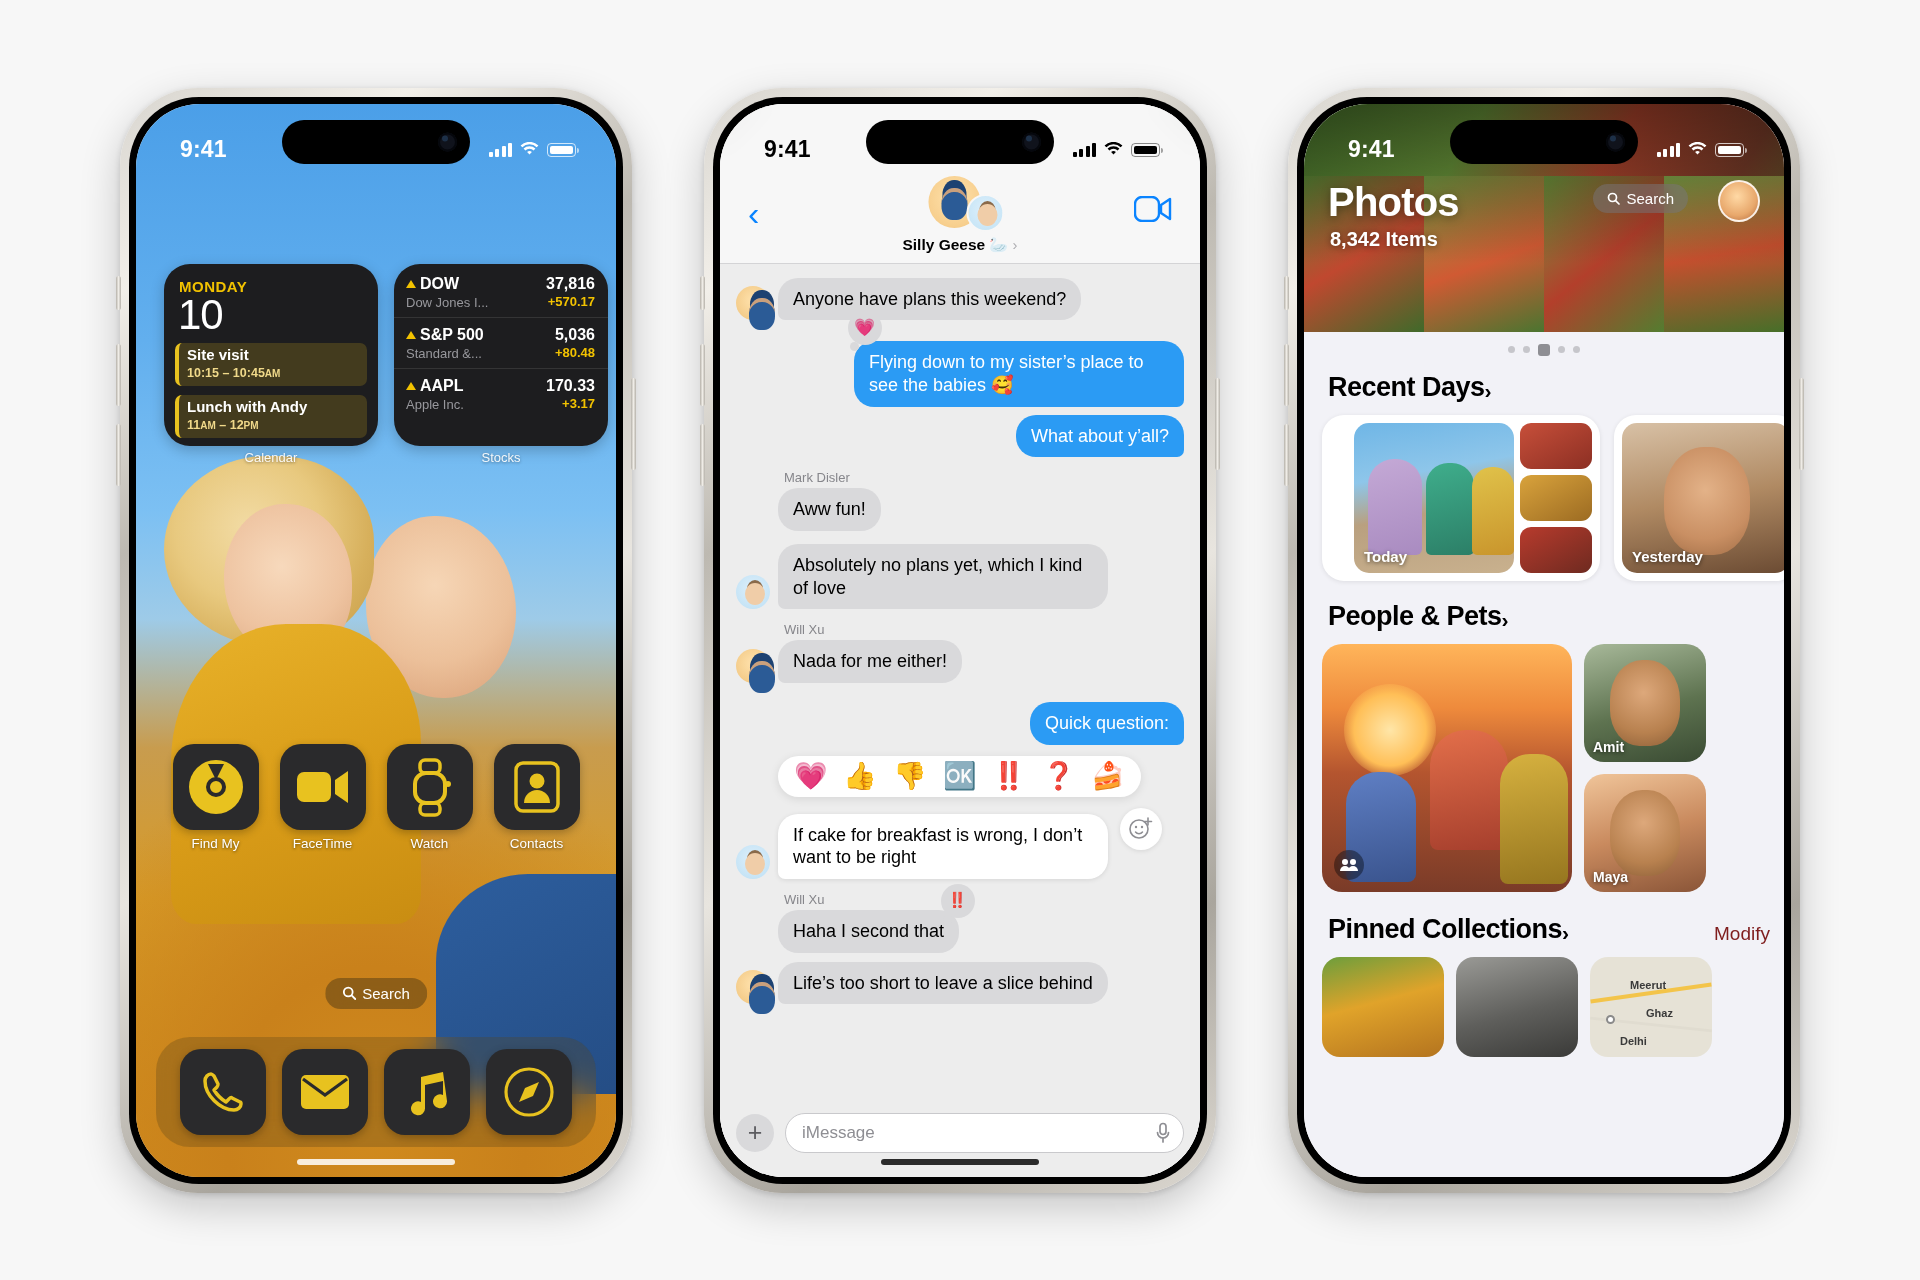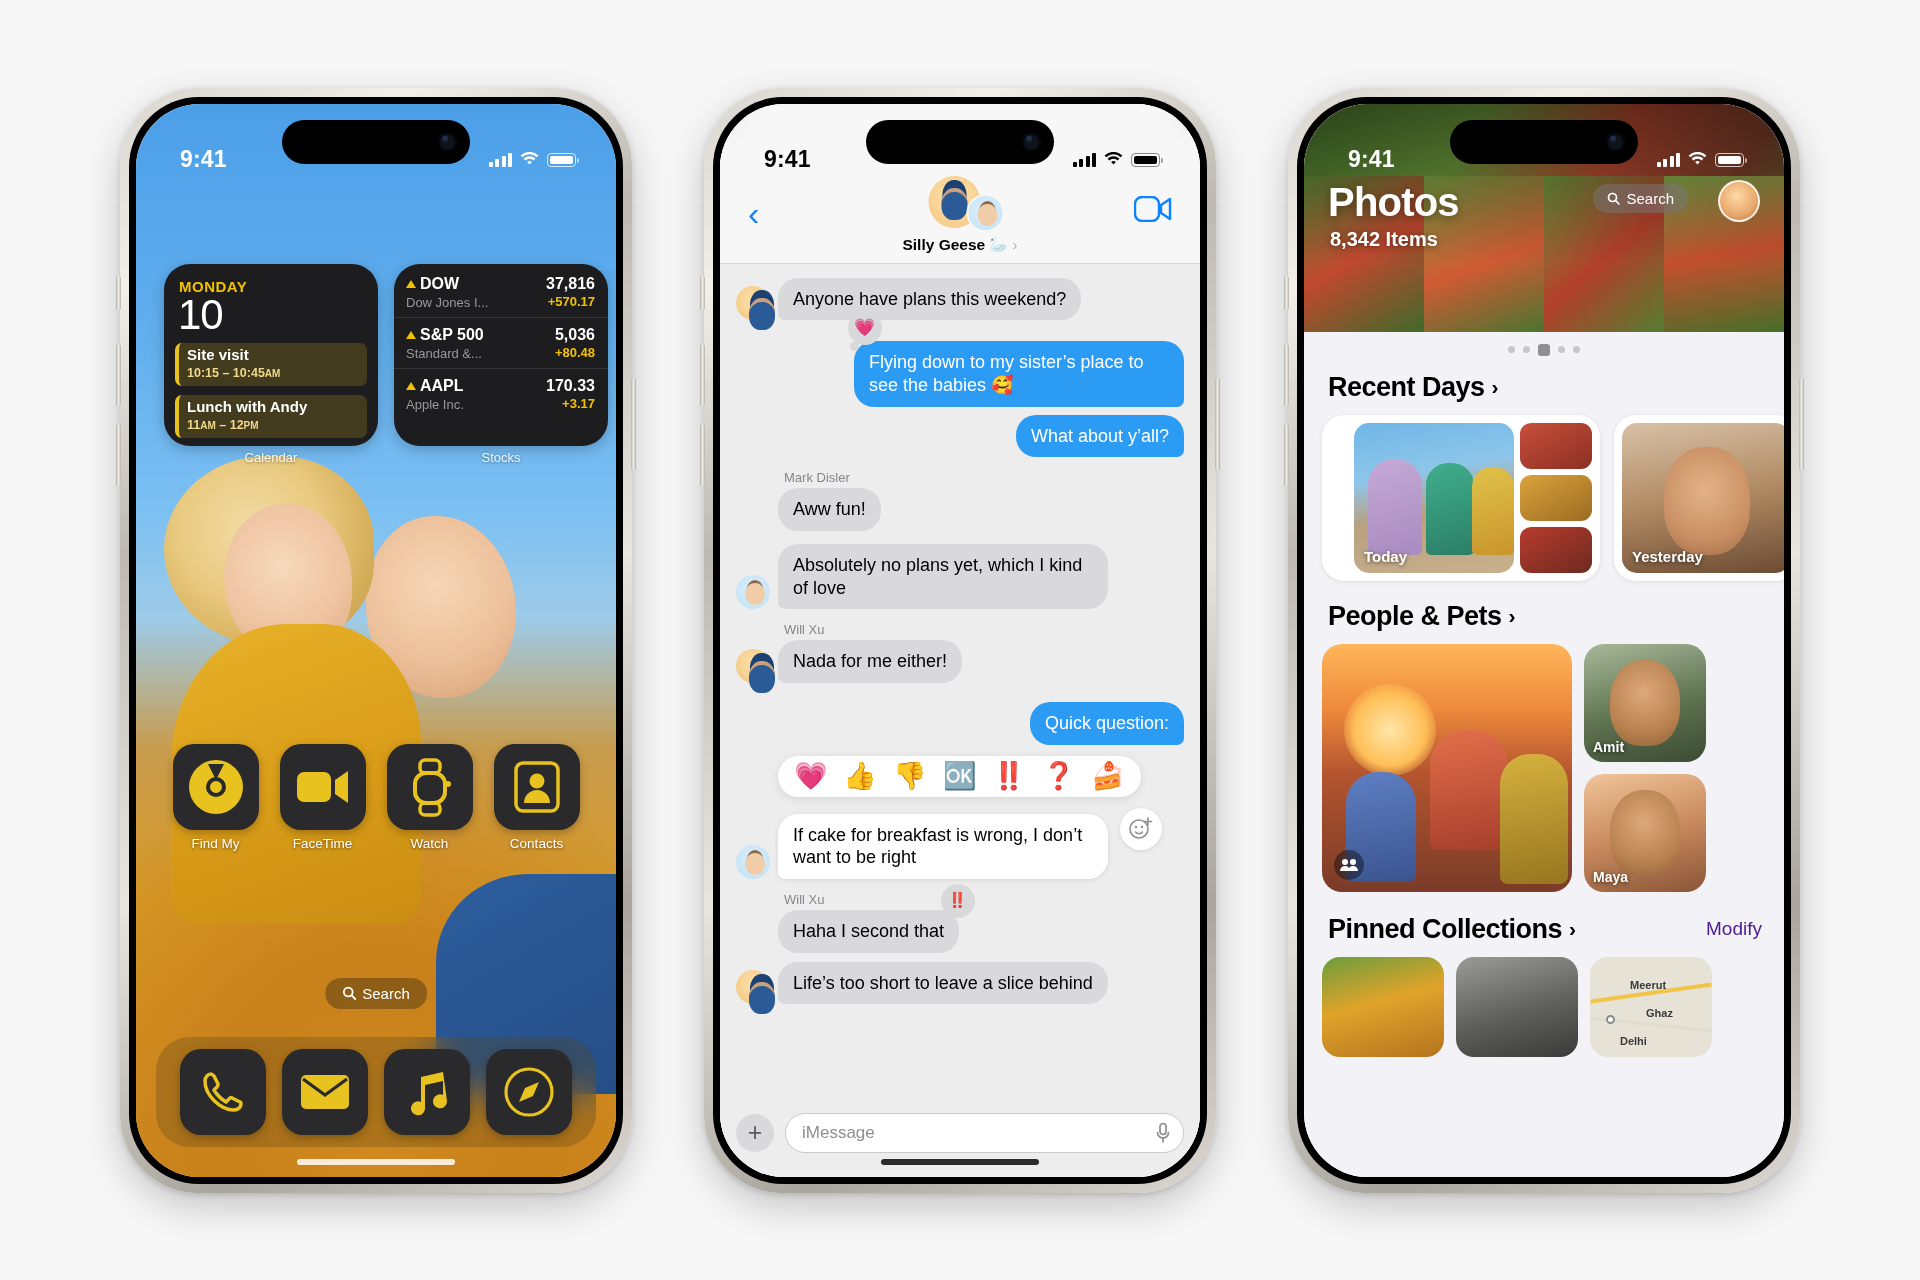--- a/index.html
+++ b/index.html
@@ -35,21 +35,21 @@
   }
   
   .btn-side { position: absolute; background: linear-gradient(90deg,#b5b1a9,#efece6,#b5b1a9); border-radius: 3px; }
   .btn-left-1 { left:-4px; top:188px; width:5px; height:34px; }
   .btn-left-2 { left:-4px; top:256px; width:5px; height:62px; }
   .btn-left-3 { left:-4px; top:336px; width:5px; height:62px; }
   .btn-right-1 { right:-4px; top:290px; width:5px; height:92px; }
 
   
   .statusbar {
-    position: absolute; top: 16px; left: 0; right: 0; height: 62px;
+    position: absolute; top: 6px; left: 0; right: 0; height: 62px;
     display: flex; align-items: center; justify-content: space-between;
     padding: 18px 40px 0 44px; z-index: 30; pointer-events: none;
   }
   .sb-time { font-size: 23px; font-weight: 700; letter-spacing: .2px; }
   .sb-right { display: flex; align-items: center; gap: 8px; }
   .sig { display:flex; align-items:flex-end; gap:2.5px; height:15px; }
   .sig i { width:4px; border-radius:1px; display:block; }
   .sig i:nth-child(1){height:5px}.sig i:nth-child(2){height:8px}
   .sig i:nth-child(3){height:11px}.sig i:nth-child(4){height:14px}
   .batt { width:29px;height:14px;border-radius:4px;padding:2px;position:relative; }
@@ -223,24 +223,24 @@
   .ph-search { position:absolute; right:96px; top:80px; display:flex; align-items:center; gap:6px;
     background:rgba(120,120,128,.48); backdrop-filter:blur(8px); color:#fff;
     padding:6px 14px; border-radius:16px; font-size:15px; }
   .ph-avatar { position:absolute; right:24px; top:76px; width:42px; height:42px; border-radius:50%;
     border:2px solid rgba(255,255,255,.85);
     background: radial-gradient(circle at 45% 38%, #ffd9a5 0%, #e8a86c 60%, #b2683a 100%); }
   .dots { display:flex; justify-content:center; align-items:center; gap:8px; padding:12px 0 6px; }
   .dots i { width:7px; height:7px; border-radius:50%; background:#c6c6cb; display:block; }
   .dots i.sq { width:12px; height:12px; border-radius:3px; background:#8e8e93; }
 
-  .ph-sec-h { display:flex; align-items:center; gap:7px; padding:10px 22px 12px 24px; }
+  .ph-sec-h { display:flex; align-items:flex-end; padding:10px 14px 12px 24px; }
   .ph-sec-h h3 { font-size:27px; font-weight:800; letter-spacing:-.5px; color:#000; }
   .ph-sec-h .chev { color:#000; font-size:21px; font-weight:700; }
-  .ph-sec-h .modify { margin-left:auto; color:#4c1d95; font-size:19px; font-weight:400; }
+  .ph-sec-h .modify { margin-left:auto; color:#7f1d1d; font-size:19px; font-weight:400; }
 
   .rd-row { display:flex; gap:14px; padding:0 0 0 18px; }
   .rd-card { background:#fff; border-radius:22px; padding:8px; box-shadow:0 1px 5px rgba(0,0,0,.09); flex:0 0 auto; }
   .rd-main { position:relative; width:160px; height:150px; border-radius:15px; overflow:hidden;
     background:linear-gradient(170deg,#6fb6e6 0%,#8ec6ea 34%,#b9a07f 58%,#c9b18e 100%); }
   .rd-main .p1 { position:absolute; left:14px; top:36px; width:54px; height:96px; border-radius:26px 26px 6px 6px;
     background:linear-gradient(165deg,#c4a9d6,#a98bc0); }
   .rd-main .p2 { position:absolute; left:72px; top:40px; width:48px; height:92px; border-radius:22px 22px 5px 5px;
     background:linear-gradient(165deg,#3fae8c,#2c7f67); }
   .rd-main .p3 { position:absolute; left:118px; top:44px; width:42px; height:88px; border-radius:20px 20px 5px 5px;

